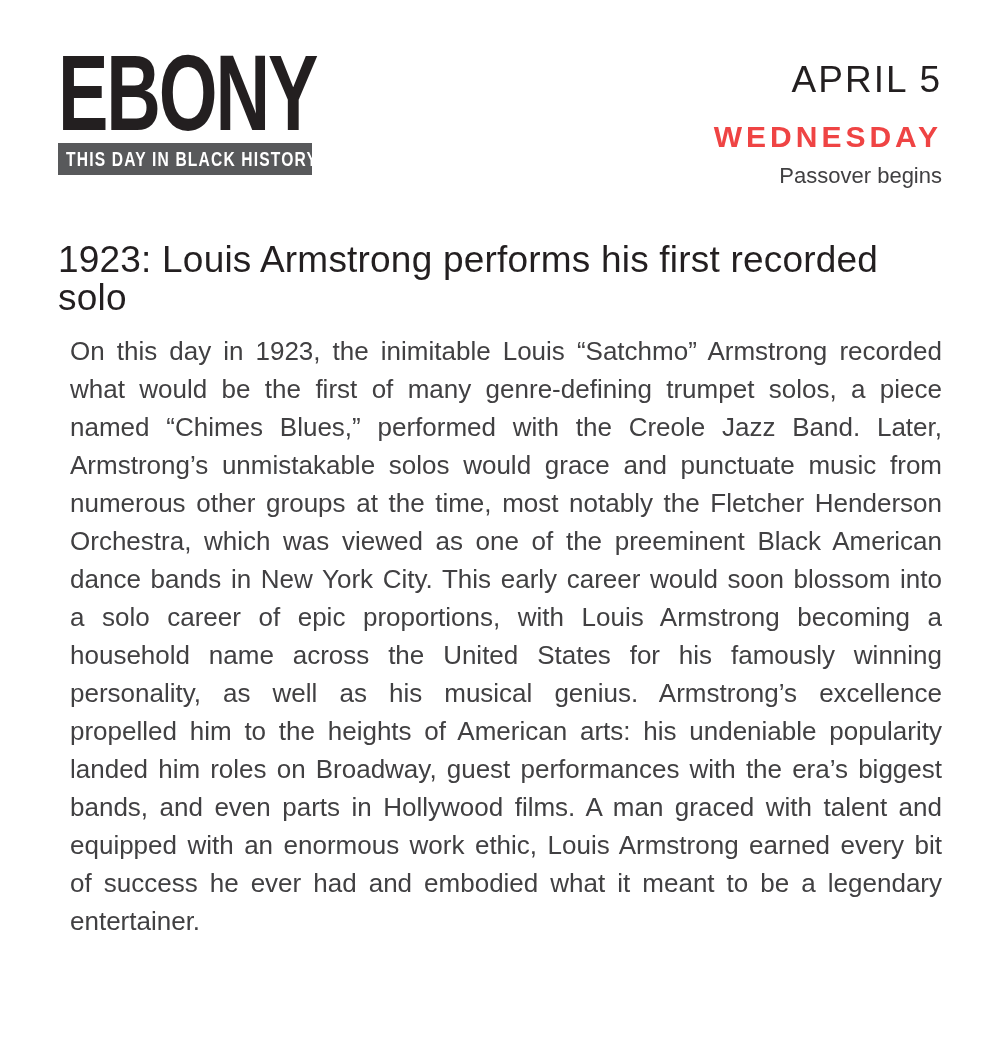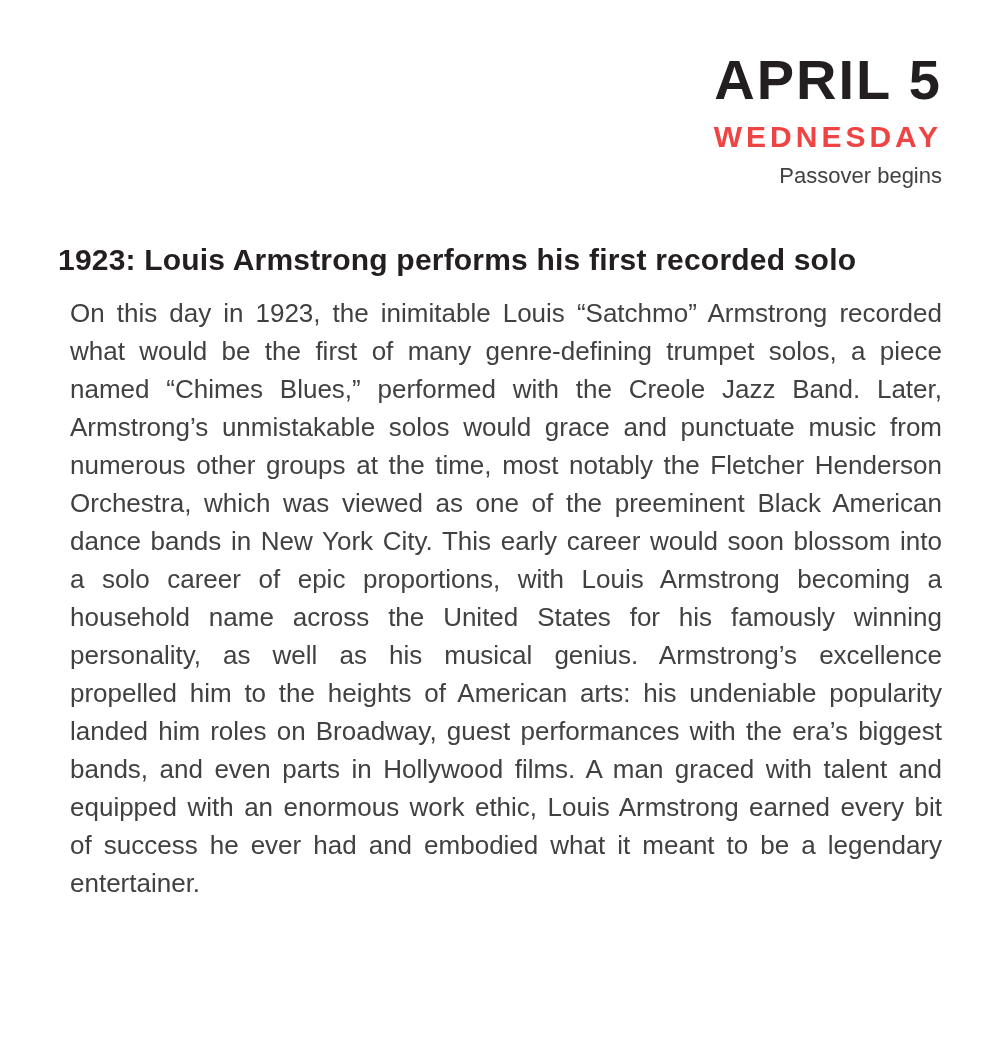--- a/index.html
+++ b/index.html
@@ -56,23 +56,23 @@
   }
 
   
   .date-block {
     position: absolute;
     right: 58px;
     top: 52px;
     text-align: right;
   }
   .date-main {
-    font-size: 56px;
+    font-size: 37px;
     line-height: 56px;
-    font-weight: bold;
+    font-weight: normal;
     letter-spacing: 2px;
     color: #231f20;
     white-space: nowrap;
   }
   .date-weekday {
     margin-top: 14px;
     font-size: 30px;
     line-height: 30px;
     font-weight: bold;
     letter-spacing: 4px;
@@ -90,41 +90,47 @@
 
   
   .article {
     position: absolute;
     left: 58px;
     right: 58px;
     top: 241px;
   }
   .headline {
     margin: 0;
-    font-size: 30px;
+    font-size: 37px;
     line-height: 38px;
-    font-weight: bold;
+    font-weight: normal;
     letter-spacing: 0.2px;
     color: #231f20;
   }
   .body-text {
     margin: 15px 0 0 12px;
     font-size: 26px;
     line-height: 38px;
     font-weight: normal;
     color: #414042;
     text-align: justify;
     word-spacing: 1px;
   }
 </style>
 </head>
 <body>
 
 <div class="page">
 
+  <div class="masthead">
+    <div class="logo">EBONY</div>
+    <div class="tagline-bar" style="background-color: rgb(88, 89, 91);">
+      <span class="tagline-text">THIS DAY IN BLACK HISTORY</span>
+    </div>
+  </div>
 
   <div class="date-block">
     <div class="date-main">APRIL 5</div>
     <div class="date-weekday">WEDNESDAY</div>
     <div class="date-note">Passover begins</div>
   </div>
 
   <div class="article">
     <h1 class="headline">1923: Louis Armstrong performs his first recorded solo</h1>
     <p class="body-text">On this day in 1923, the inimitable Louis “Satchmo” Armstrong recorded what would be the first of many genre-defining trumpet solos, a piece named “Chimes Blues,” performed with the Creole Jazz Band. Later, Armstrong’s unmistakable solos would grace and punctuate music from numerous other groups at the time, most notably the Fletcher Henderson Orchestra, which was viewed as one of the preeminent Black American dance bands in New York City. This early career would soon blossom into a solo career of epic proportions, with Louis Armstrong becoming a household name across the United States for his famously winning personality, as well as his musical genius. Armstrong’s excellence propelled him to the heights of American arts: his undeniable popularity landed him roles on Broadway, guest performances with the era’s biggest bands, and even parts in Hollywood films. A man graced with talent and equipped with an enormous work ethic, Louis Armstrong earned every bit of success he ever had and embodied what it meant to be a legendary entertainer.</p>

